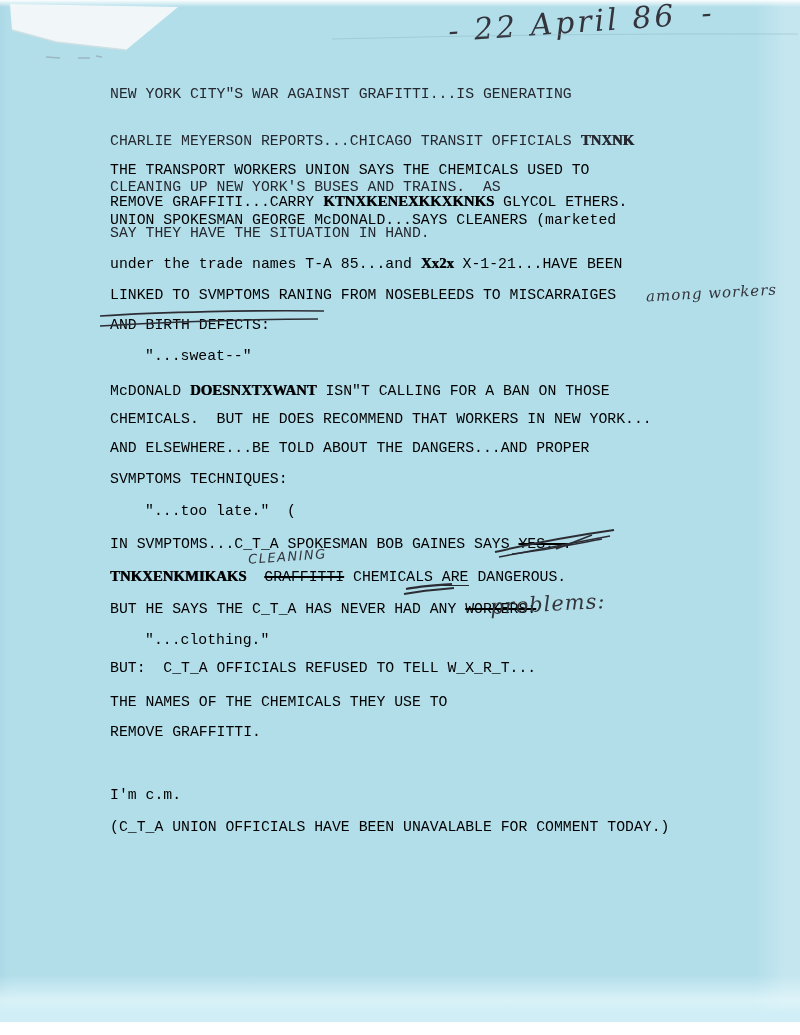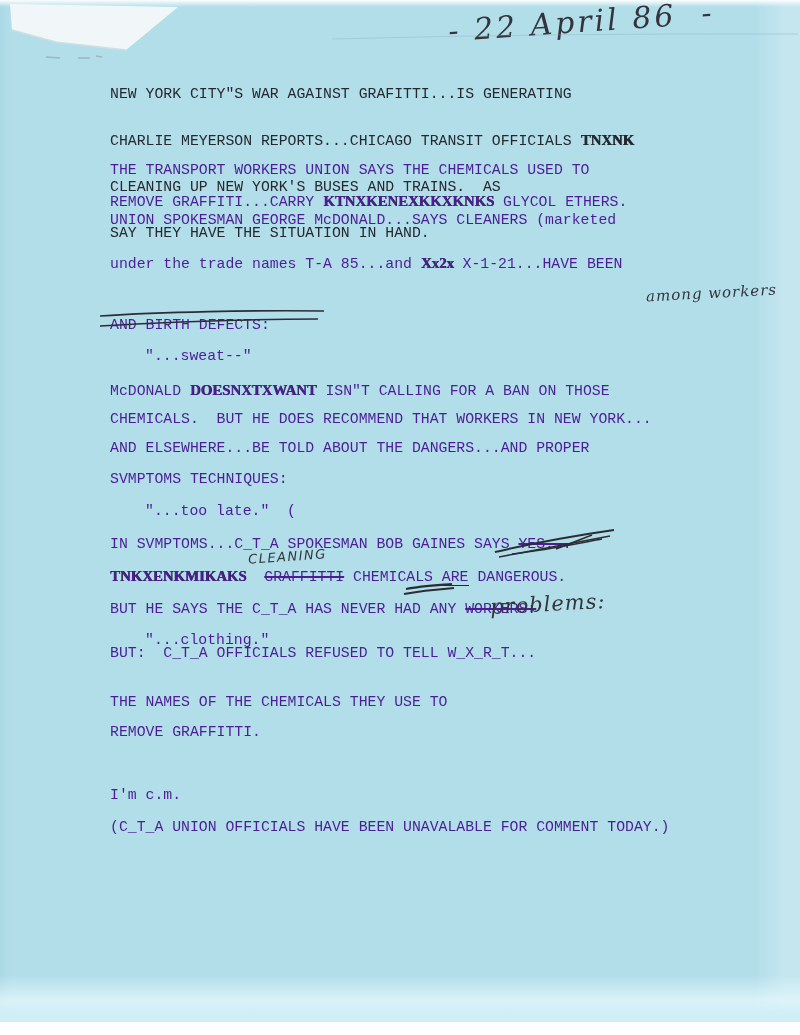--- a/index.html
+++ b/index.html
@@ -4,21 +4,21 @@
 <style>
   html,body{margin:0;padding:0;background:#ffffff;}
   .stage{position:relative;width:800px;height:1035px;overflow:hidden;background:#ffffff;
          font-family:"Liberation Mono","DejaVu Sans Mono",monospace;}
   .paper{position:absolute;left:0;top:0;width:800px;height:1022px;
          background:
            linear-gradient(180deg, rgba(255,255,255,.95) 0px, rgba(255,255,255,0) 7px),
            linear-gradient(180deg, rgba(255,255,255,0) 975px, rgba(230,248,252,.75) 1000px, #cfeef6 1015px),
            linear-gradient(90deg, rgba(140,190,205,.18) 0px, rgba(140,190,205,0) 10px, rgba(140,190,205,0) 755px, rgba(255,255,255,.25) 785px),
            #b2deea;}
-  .line{position:absolute;left:110px;white-space:pre;color:#4c1d95;font-size:14.8px;line-height:16px;
+  .line{position:absolute;left:110px;white-space:pre;color:#000000;font-size:14.8px;line-height:16px;
         letter-spacing:0px;}
   .quote{left:145px;}
   .intro{position:absolute;left:110px;top:56px;white-space:pre;color:#262830;font-size:14.8px;line-height:15.4px;}
   .ot{font-weight:bold;text-shadow:0.6px 0 0 #262830;font-family:Liberation Serif, serif;}
   .strike{text-decoration:line-through;text-decoration-thickness:1.5px;}
   .u{border-bottom:1.4px solid #262830;}
   .hw{position:absolute;color:#34353c;font-family:"DejaVu Serif","Liberation Serif",serif;
       font-style:italic;white-space:pre;}
   .hw-date{left:448px;top:4px;font-size:30px;letter-spacing:3px;transform:rotate(-4deg);}
   .hw-among{left:646px;top:284px;font-size:15px;transform:rotate(-3deg);letter-spacing:1px;}
@@ -40,32 +40,33 @@
     <div>NEW YORK CITY"S WAR AGAINST GRAFITTI...IS GENERATING</div>
     <div><span>CHARLIE MEYERSON REPORTS...CHICAGO TRANSIT OFFICIALS </span><span class="ot">TNXNK</span></div>
     <div>CLEANING UP NEW YORK'S BUSES AND TRAINS.  AS</div>
     <div>SAY THEY HAVE THE SITUATION IN HAND.</div>
   </div>
 
   <div class="line txt" style="top:162px">THE TRANSPORT WORKERS UNION SAYS THE CHEMICALS USED TO</div>
   <div class="line txt" style="top:193px"><span>REMOVE GRAFFITI...CARRY </span><span class="ot">KTNXKENEXKKXKNKS</span><span> GLYCOL ETHERS.</span></div>
   <div class="line txt" style="top:212px">UNION SPOKESMAN GEORGE McDONALD...SAYS CLEANERS (marketed</div>
   <div class="line txt" style="top:255px"><span>under the trade names T-A 85...and </span><span class="ot">Xx2x</span><span> X-1-21...HAVE BEEN</span></div>
+  <div class="line txt" style="top:287px">LINKED TO SVMPTOMS RANING FROM NOSEBLEEDS TO MISCARRAIGES</div>
   <div class="line txt" style="top:317px">AND BIRTH DEFECTS:</div>
   <div class="line quote txt" style="top:348px">"...sweat--"</div>
   <div class="line txt" style="top:382px"><span>McDONALD </span><span class="ot">DOESNXTXWANT</span><span> ISN"T CALLING FOR A BAN ON THOSE</span></div>
   <div class="line txt" style="top:411px">CHEMICALS.  BUT HE DOES RECOMMEND THAT WORKERS IN NEW YORK...</div>
   <div class="line txt" style="top:440px">AND ELSEWHERE...BE TOLD ABOUT THE DANGERS...AND PROPER</div>
   <div class="line txt" style="top:471px">SVMPTOMS TECHNIQUES:</div>
   <div class="line quote txt" style="top:503px">"...too late."  (</div>
   <div class="line txt" style="top:536px"><span>IN SVMPTOMS...C_T_A SPOKESMAN BOB GAINES SAYS </span><span class="strike">YES...</span></div>
   <div class="line txt" style="top:568px"><span class="ot">TNKXENKMIKAKS</span><span>  </span><span class="strike">GRAFFITTI</span><span> CHEMICALS </span><span class="u">ARE</span><span> DANGEROUS.</span></div>
   <div class="line txt" style="top:601px"><span>BUT HE SAYS THE C_T_A HAS NEVER HAD ANY </span><span class="strike">WORKERS:</span></div>
   <div class="line quote txt" style="top:632px">"...clothing."</div>
-  <div class="line txt" style="top:645px">BUT:  C_T_A OFFICIALS REFUSED TO TELL W_X_R_T...</div>
+  <div class="line txt" style="top:660px">BUT:  C_T_A OFFICIALS REFUSED TO TELL W_X_R_T...</div>
   <div class="line txt" style="top:694px">THE NAMES OF THE CHEMICALS THEY USE TO</div>
   <div class="line txt" style="top:724px">REMOVE GRAFFITTI.</div>
   <div class="line txt" style="top:787px">I'm c.m.</div>
   <div class="line txt" style="top:819px">(C_T_A UNION OFFICIALS HAVE BEEN UNAVALABLE FOR COMMENT TODAY.)</div>
 
   <div class="hw hw-among txt">among workers</div>
   <div class="hw hw-clean txt">CLEANING</div>
   <div class="hw hw-prob txt">problems:</div>
 
   <svg class="overlay" width="800" height="1035" viewBox="0 0 800 1035">

